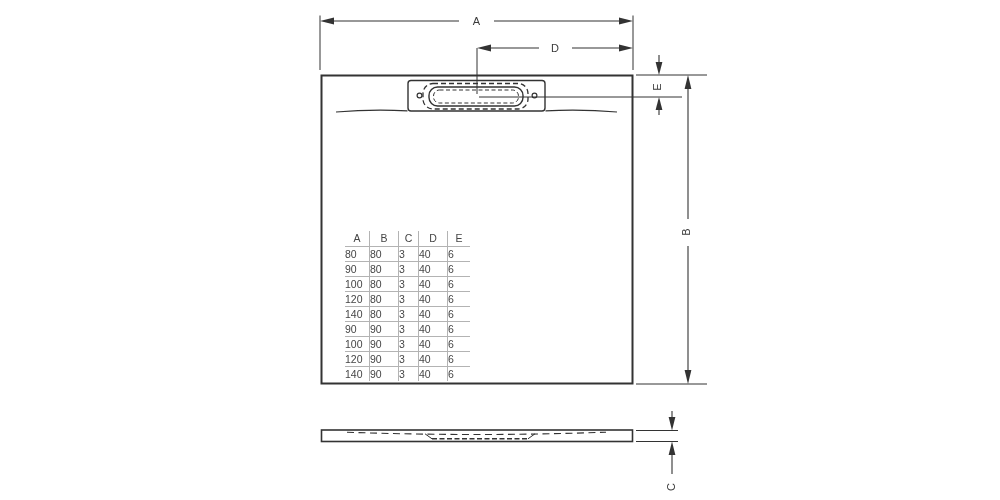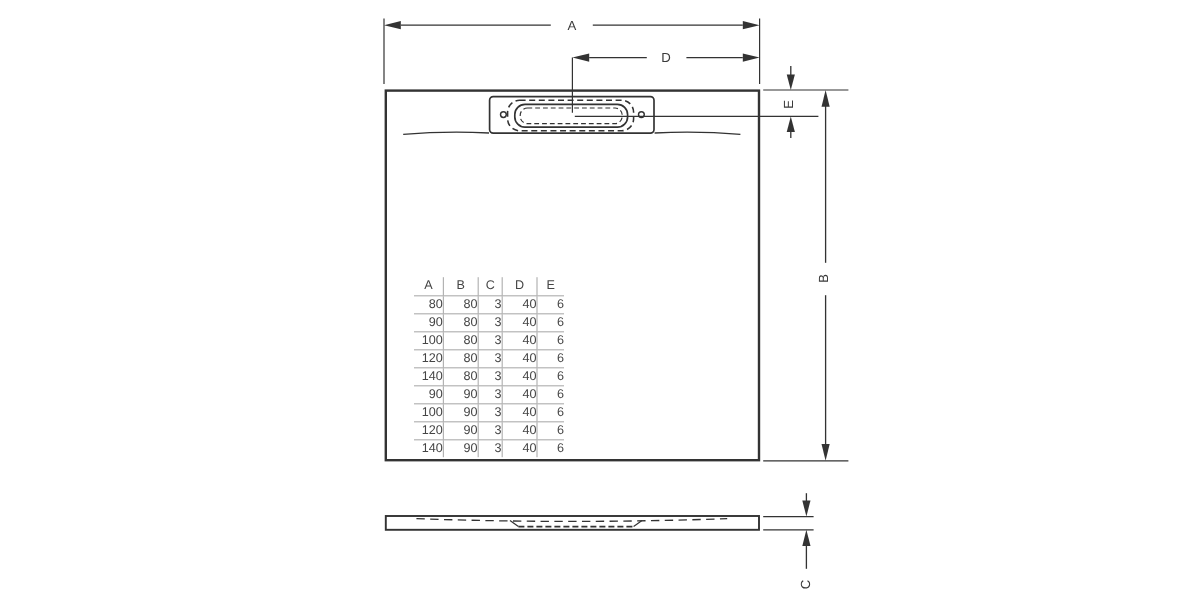--- a/index.html
+++ b/index.html
@@ -4,21 +4,21 @@
 <style>
   html,body{margin:0;padding:0;background:#ffffff;}
   .canvas{position:relative;width:1000px;height:500px;background:#ffffff;overflow:hidden;
           font-family:"Liberation Sans",sans-serif;}
   .drawing{position:absolute;left:0;top:0;}
   svg text{font-family:"Liberation Sans",sans-serif;font-size:11px;fill:#3a3a3a;}
   .dim-table{position:absolute;left:345px;top:231px;border-collapse:collapse;table-layout:fixed;
              color:#454545;font-size:10.5px;line-height:1;}
   .dim-table th{font-weight:400;text-align:center;height:15px;padding:0 2px;
                 border-bottom:1px solid #b3b3b3;}
-  .dim-table td{text-align:right;height:14px;padding:0 0 0 0;border-bottom:1px solid #b3b3b3;}
+  .dim-table td{text-align:left;height:14px;padding:0 0 0 0;border-bottom:1px solid #b3b3b3;}
   .dim-table th:not(:last-child),.dim-table td:not(:last-child){border-right:1px solid #b3b3b3;}
   .dim-table tr:last-child td{border-bottom:none;}
   .cA{width:20px}.cB{width:24px}.cC{width:15px}.cD{width:24px}.cE{width:18px}
 </style>
 </head>
 <body>
 
 <div class="canvas">
 
   <svg class="drawing" width="1000" height="500" viewBox="0 0 1000 500">

